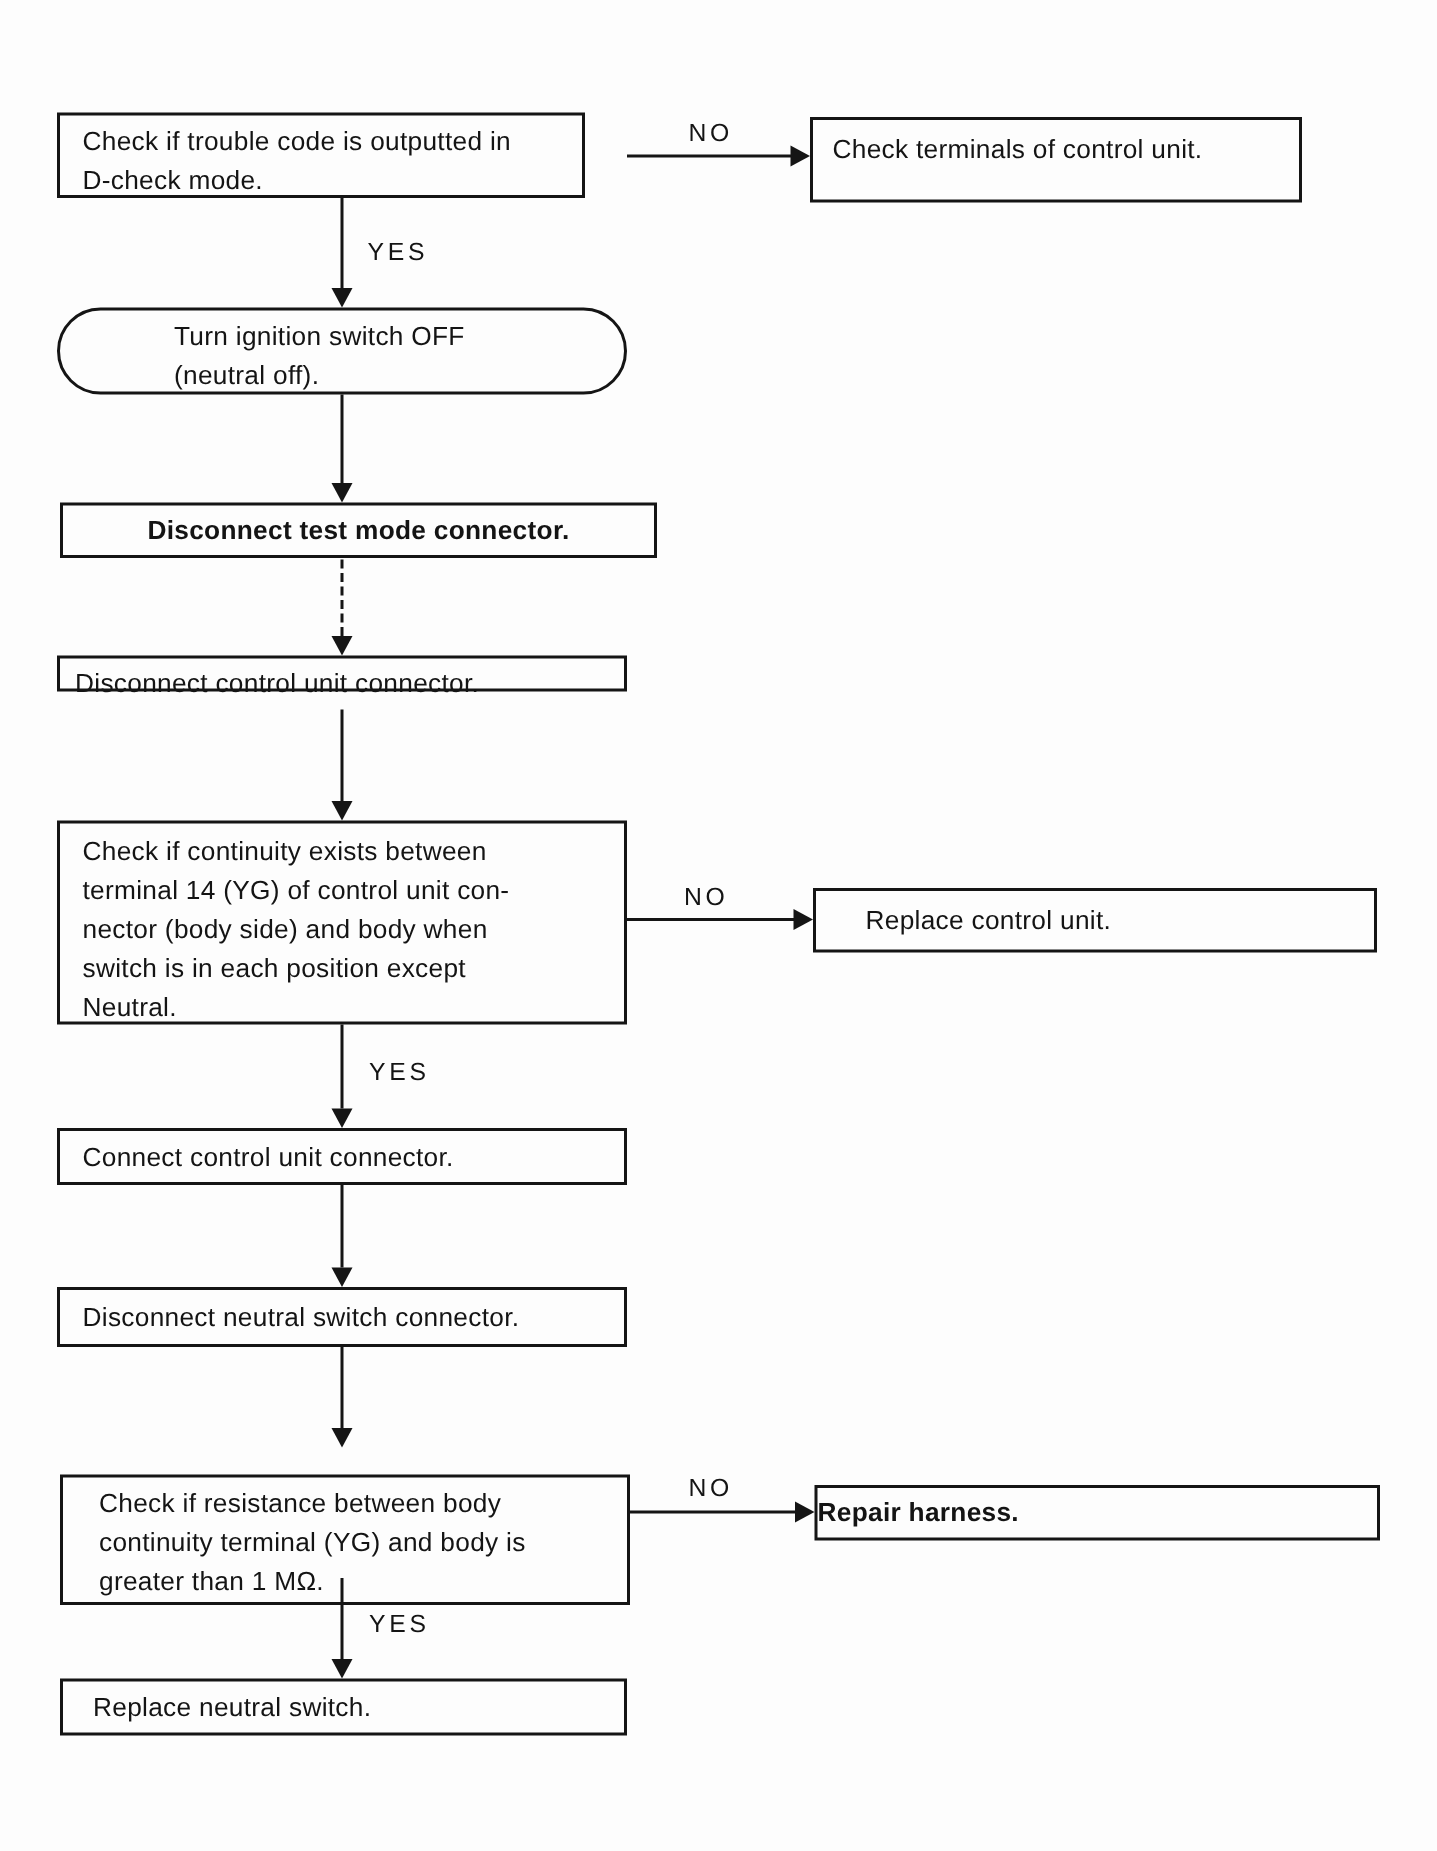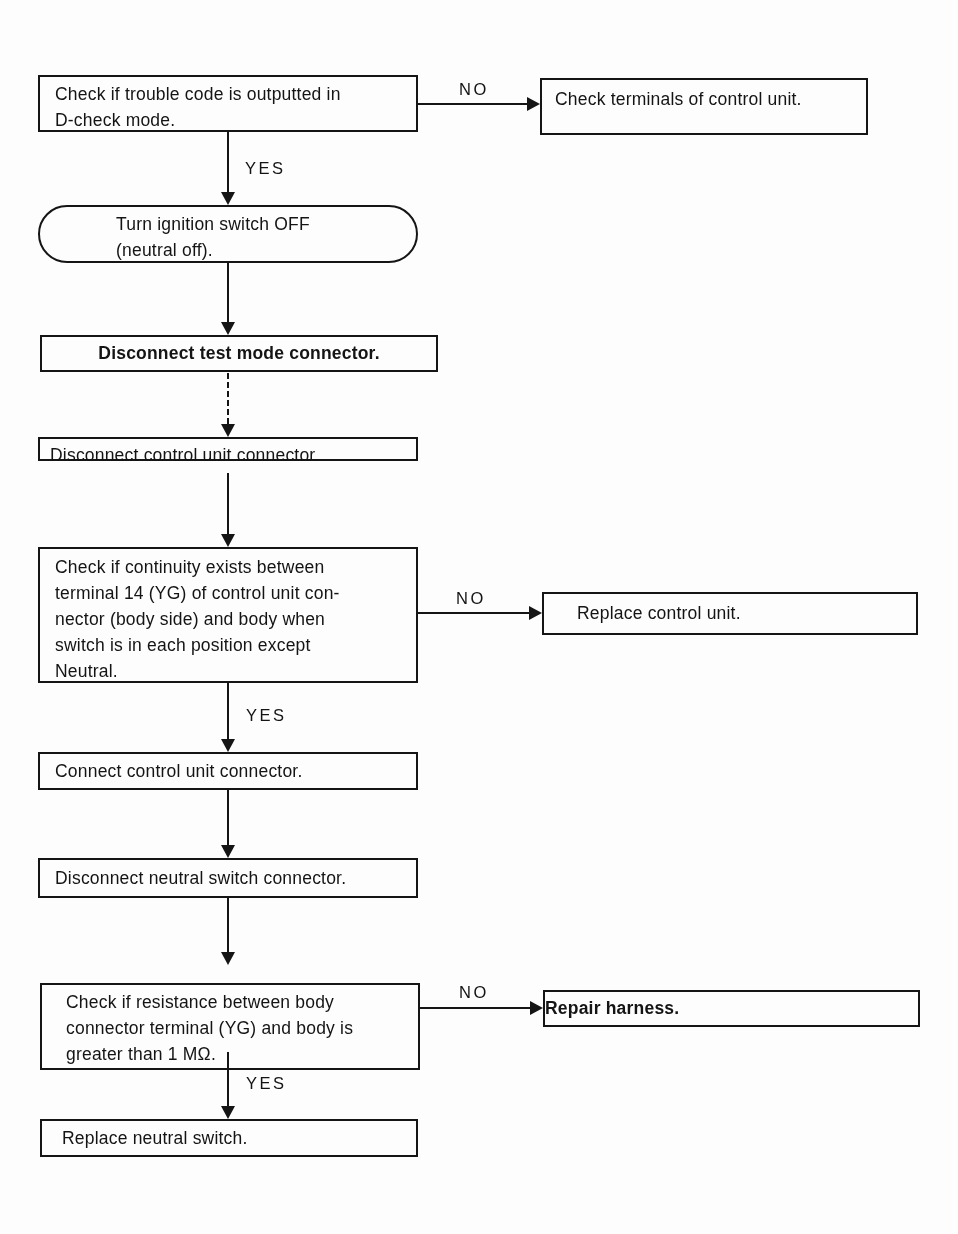--- a/index.html
+++ b/index.html
@@ -15,21 +15,21 @@
     position:absolute;
     box-sizing:border-box;
     border:2px solid #151515;
     background:#fdfdfd;
     font-size:17.5px;
     line-height:26px;
     letter-spacing:0.2px;
   }
   .node .ln{white-space:nowrap;}
   
-  #check_trouble_code{left:38px;top:75px;width:380px;height:57px;padding:4px 12px 0 15px;}
+  #check_trouble_code{left:38px;top:75px;width:352px;height:57px;padding:4px 12px 0 15px;}
   #ignition_off{left:38px;top:205px;width:380px;height:58px;border-radius:29px;padding:4px 12px 0 76px;}
   #disconnect_test_mode{left:40px;top:335px;width:398px;height:37px;text-align:center;line-height:33px;font-weight:bold;}
   #disconnect_control_unit{left:38px;top:437px;width:380px;height:24px;padding-left:10px;line-height:32px;}
   #check_continuity{left:38px;top:547px;width:380px;height:136px;padding:5px 10px 0 15px;}
   #connect_control_unit{left:38px;top:752px;width:380px;height:38px;padding-left:15px;line-height:34px;}
   #disconnect_neutral_switch{left:38px;top:858px;width:380px;height:40px;padding-left:15px;line-height:36px;}
   #check_resistance{left:40px;top:983px;width:380px;height:87px;padding:4px 10px 0 24px;}
   #replace_neutral_switch{left:40px;top:1119px;width:378px;height:38px;padding-left:20px;line-height:34px;}
   
   #check_terminals{left:540px;top:78px;width:328px;height:57px;padding:6px 12px 0 13px;}
@@ -99,21 +99,21 @@
   <div class="node" id="connect_control_unit">
     <div class="ln">Connect control unit connector.</div>
   </div>
 
   <div class="node" id="disconnect_neutral_switch">
     <div class="ln">Disconnect neutral switch connector.</div>
   </div>
 
   <div class="node" id="check_resistance">
     <div class="ln">Check if resistance between body</div>
-    <div class="ln">connector terminal (YG) and body is</div>
+    <div class="ln">continuity terminal (YG) and body is</div>
     <div class="ln">greater than 1 MΩ.</div>
   </div>
 
   <div class="node" id="repair_harness">
     <div class="ln">Repair harness.</div>
   </div>
 
   <div class="node" id="replace_neutral_switch">
     <div class="ln">Replace neutral switch.</div>
   </div>

